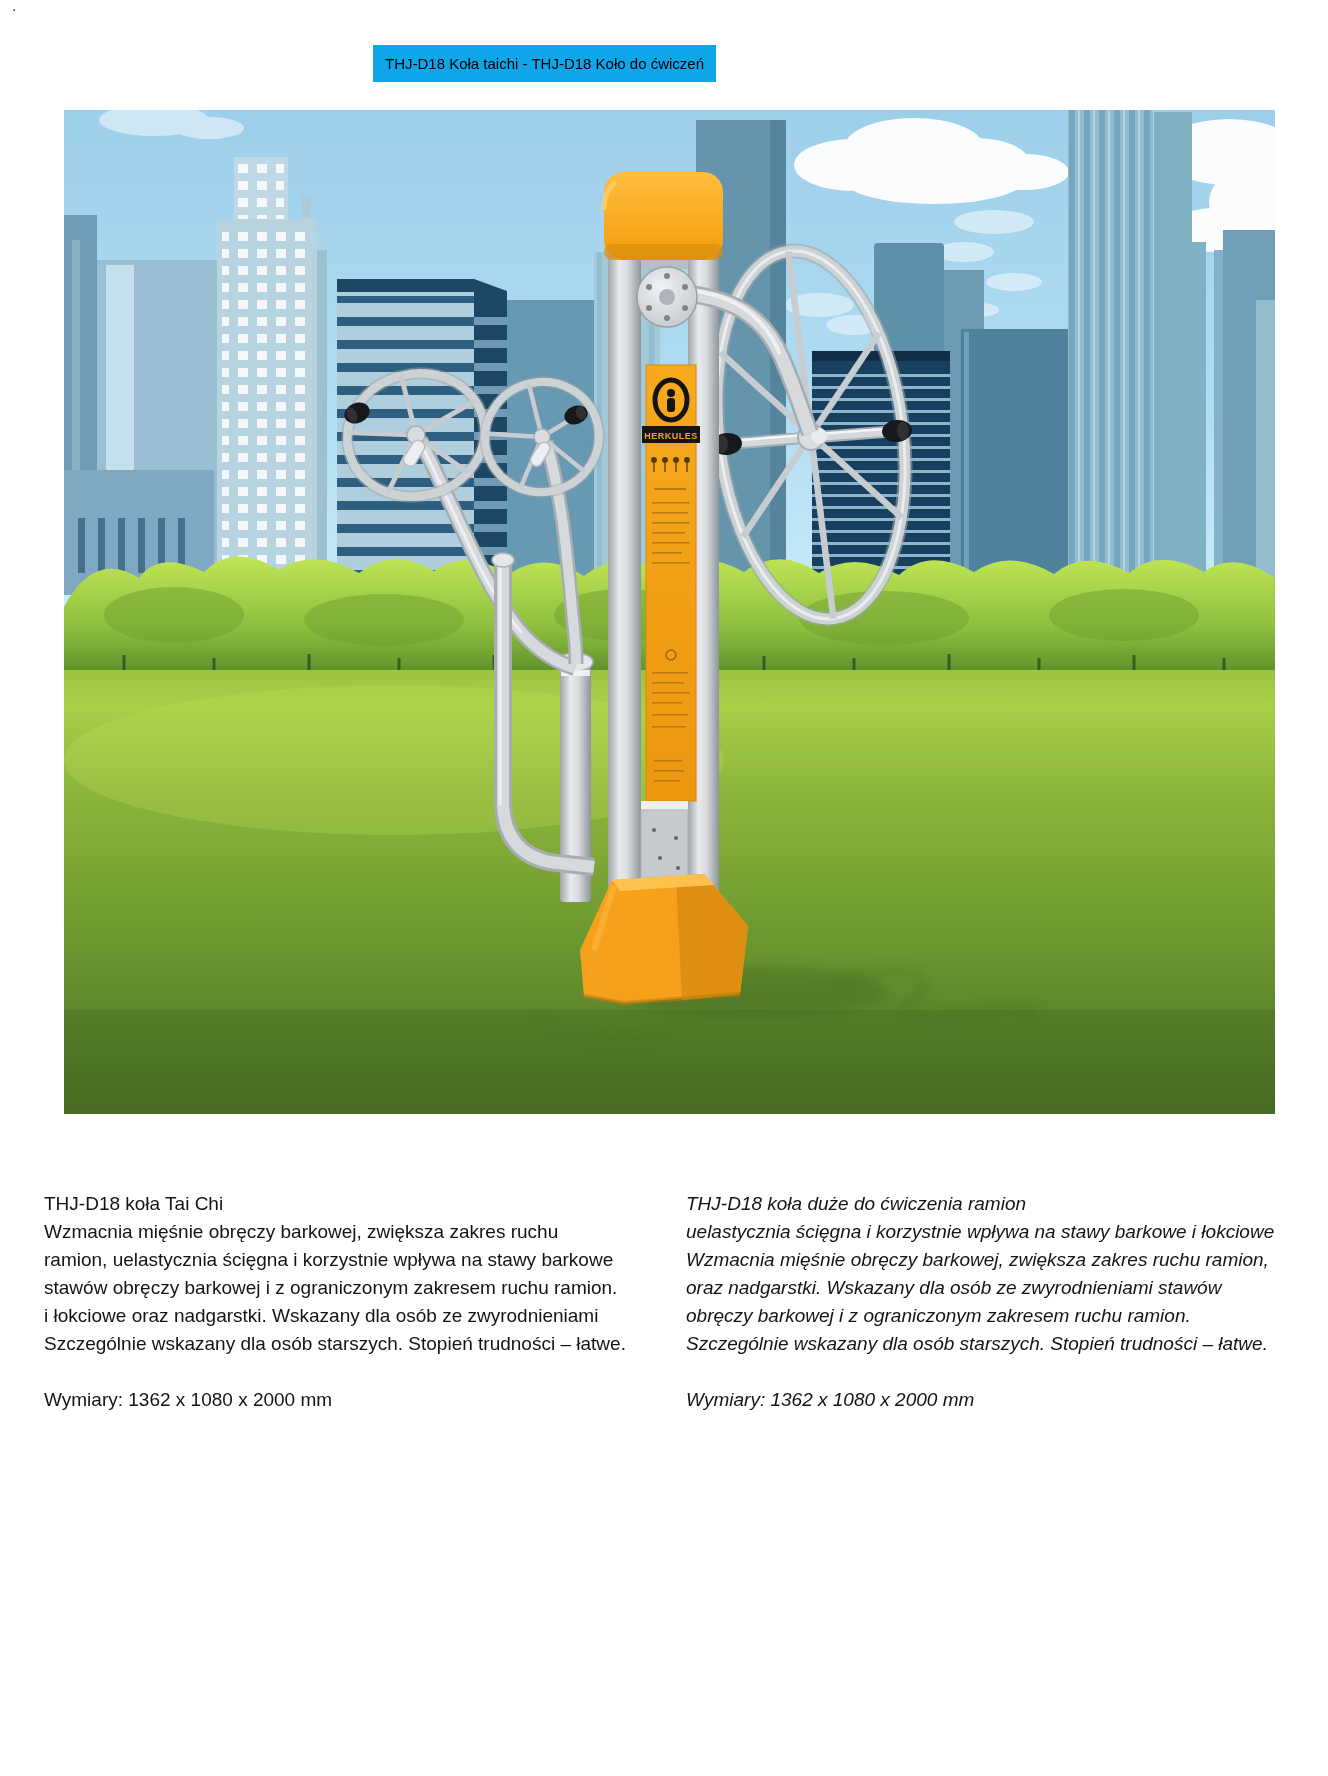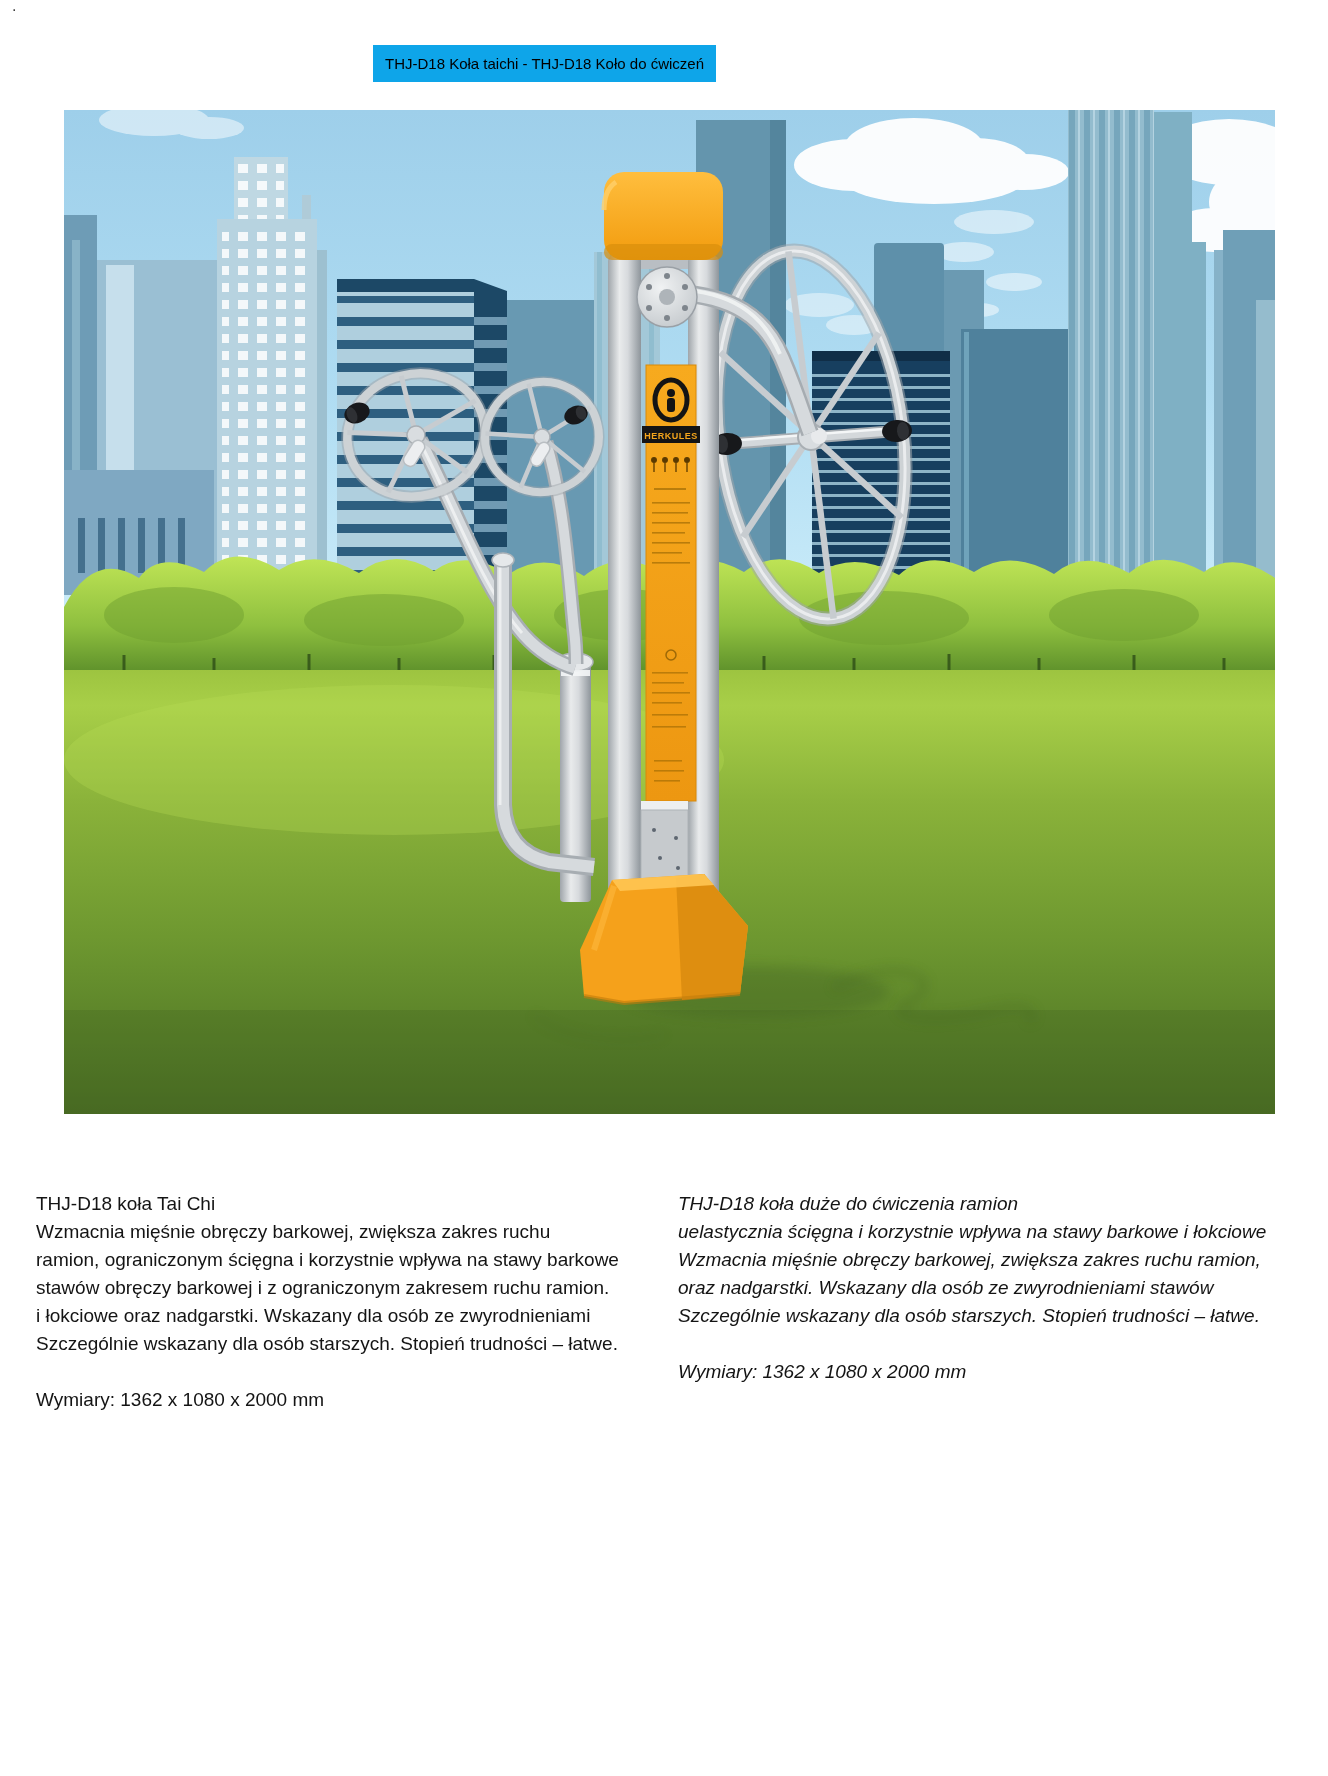--- a/index.html
+++ b/index.html
@@ -6,21 +6,21 @@
   .page{position:relative;width:1328px;height:1776px;background:#ffffff;overflow:hidden;
         font-family:"Liberation Sans",sans-serif;color:#111111;}
   .stray-mark{position:absolute;left:12px;top:-3px;font-size:16px;color:#3c3c3c;}
   .title-bar{position:absolute;left:373px;top:45px;height:37px;line-height:37px;
              padding:0 12px;background:#0ea5e9;font-size:15px;color:#000;white-space:nowrap;}
   .illustration{position:absolute;left:48px;top:110px;width:1211px;height:1004px;margin-left:16px;}
   .illustration svg{display:block;}
   .col{position:absolute;top:1190px;font-size:19px;line-height:28px;color:#141414;}
   .col-left{left:36px;width:560px;}
   .col-right{left:678px;width:600px;font-style:italic;}
-  .col .line{white-space:nowrap;}
+  .col .line{white-space:nowrap;margin-left:8px;}
   .blank-line{height:28px;}
   .dims{margin-top:0;}
 </style>
 </head>
 <body>
 
 <div class="page">
 
   <span class="stray-mark">.</span>
 
@@ -398,34 +398,35 @@
         <path d="M530,840 L550,776" stroke="#FFBE45" stroke-width="6" opacity="0.5" fill="none"></path>
         <path d="M520,886 L560,893 L676,884" stroke="#C07B0C" stroke-width="4" opacity="0.6" fill="none"></path>
       </g>
     </svg>
   </div>
 
   <div class="col col-left">
     <div class="line">THJ-D18 koła Tai Chi</div>
     <div>
         <div class="line">Wzmacnia mięśnie obręczy barkowej, zwiększa zakres ruchu</div>
-        <div class="line">ramion, ograniczonym ścięgna i korzystnie wpływa na stawy barkowe</div>
+        <div class="line">ramion, uelastycznia ścięgna i korzystnie wpływa na stawy barkowe</div>
         <div class="line">stawów obręczy barkowej i z ograniczonym zakresem ruchu ramion.</div>
         <div class="line">i łokciowe oraz nadgarstki. Wskazany dla osób ze zwyrodnieniami</div>
         <div class="line">Szczególnie wskazany dla osób starszych. Stopień trudności – łatwe.</div>
       </div>
     <div class="blank-line"></div>
     <div class="line dims">Wymiary: 1362 x 1080 x 2000 mm</div>
   </div>
 
   <div class="col col-right">
     <div class="line">THJ-D18 koła duże do ćwiczenia ramion</div>
     <div>
         <div class="line">uelastycznia ścięgna i korzystnie wpływa na stawy barkowe i łokciowe</div>
         <div class="line">Wzmacnia mięśnie obręczy barkowej, zwiększa zakres ruchu ramion,</div>
         <div class="line">oraz nadgarstki. Wskazany dla osób ze zwyrodnieniami stawów</div>
+        <div class="line">obręczy barkowej i z ograniczonym zakresem ruchu ramion.</div>
         <div class="line">Szczególnie wskazany dla osób starszych. Stopień trudności – łatwe.</div>
       </div>
     <div class="blank-line"></div>
     <div class="line dims">Wymiary: 1362 x 1080 x 2000 mm</div>
   </div>
 
 </div>
 
 </body></html>

